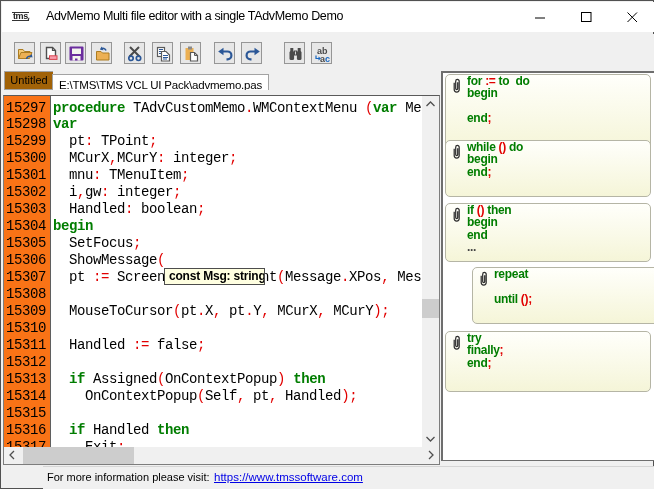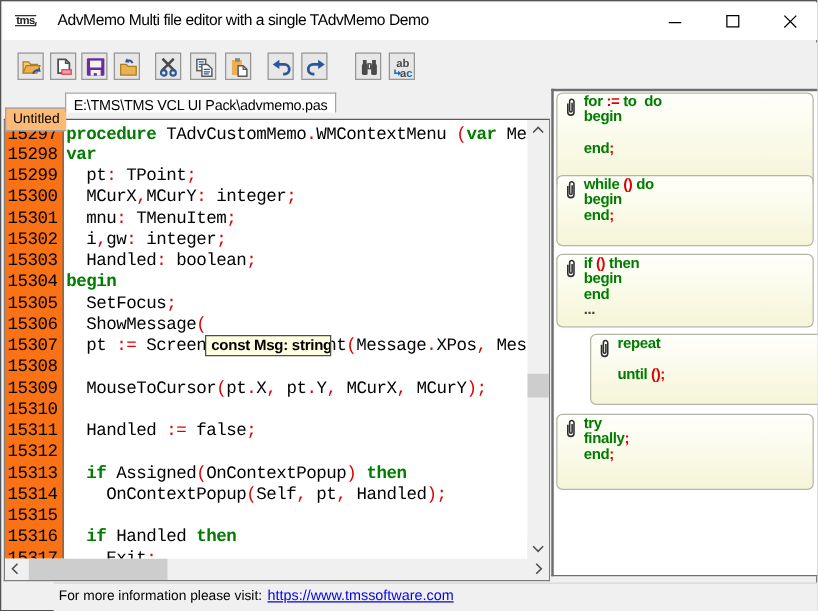--- a/index.html
+++ b/index.html
@@ -11,21 +11,21 @@
 .tmslogo { position:absolute; left:10px; top:10px; font-weight:bold; font-size:9px; color:#222; border-top:1px solid #333; border-bottom:1px solid #333; padding:0 1px; line-height:7px; letter-spacing:-0.4px;}
 .tmstail { position:absolute; left:25px; top:10px; font-size:9px; color:#333; font-weight:bold;}
 .title { position:absolute; left:44px; top:7px; font-size:12.5px; letter-spacing:-0.35px; color:#000; }
 
 .cap { position:absolute; top:0; width:46px; height:32px; }
 
 .toolbar { position:absolute; left:1px; top:33px; width:652px; height:38px; background:#f0f0f0; }
 .tbtn { position:absolute; top:41px; width:21px; height:22px; background:#e7e7e7; border:1px solid #969696; }
 .tbtn svg { position:absolute; left:2px; top:3px; }
 
-.tab0 { position:absolute; left:3px; top:85px; width:49px; height:19px; background:#fdba74; border:1px solid #a3a3a3; border-right:none; font-size:11px; color:#000; text-align:center; line-height:17px; z-index:2;}
+.tab0 { position:absolute; left:3px; top:70px; width:49px; height:19px; background:#a16207; border:1px solid #a3a3a3; border-right:none; font-size:11px; color:#000; text-align:center; line-height:17px; z-index:2;}
 .tab1 { position:absolute; left:51px; top:73px; width:217px; height:16px; background:#fff; border:1px solid #a3a3a3; border-bottom:none; font-size:11.5px; letter-spacing:-0.2px; color:#000; padding-left:6px; line-height:20px; z-index:3; white-space:nowrap; overflow:hidden;}
 
 .memo { position:absolute; left:2px; top:94px; width:437px; height:370px; border:1px solid #7d7d7d; border-top-color:#5a5a5a; background:#fff; }
 .gutter { position:absolute; left:0; top:0; width:47px; height:351px; background:#f97316; border-right:1px solid #5f5f5f; overflow:hidden; }
 .gutter pre, .code pre { font-family:"Liberation Mono", monospace; font-size:14px; letter-spacing:-0.4px; line-height:16.95px; }
 .gutter pre { padding:3.5px 0 0 2px; color:#000; }
 .code { position:absolute; left:48px; top:0; width:369px; height:351px; background:#fff; overflow:hidden; }
 .code pre { padding:3.5px 0 0 1px; color:#000; }
 .k { color:#007d00; font-weight:bold; }
 .s { color:#e10000; }

